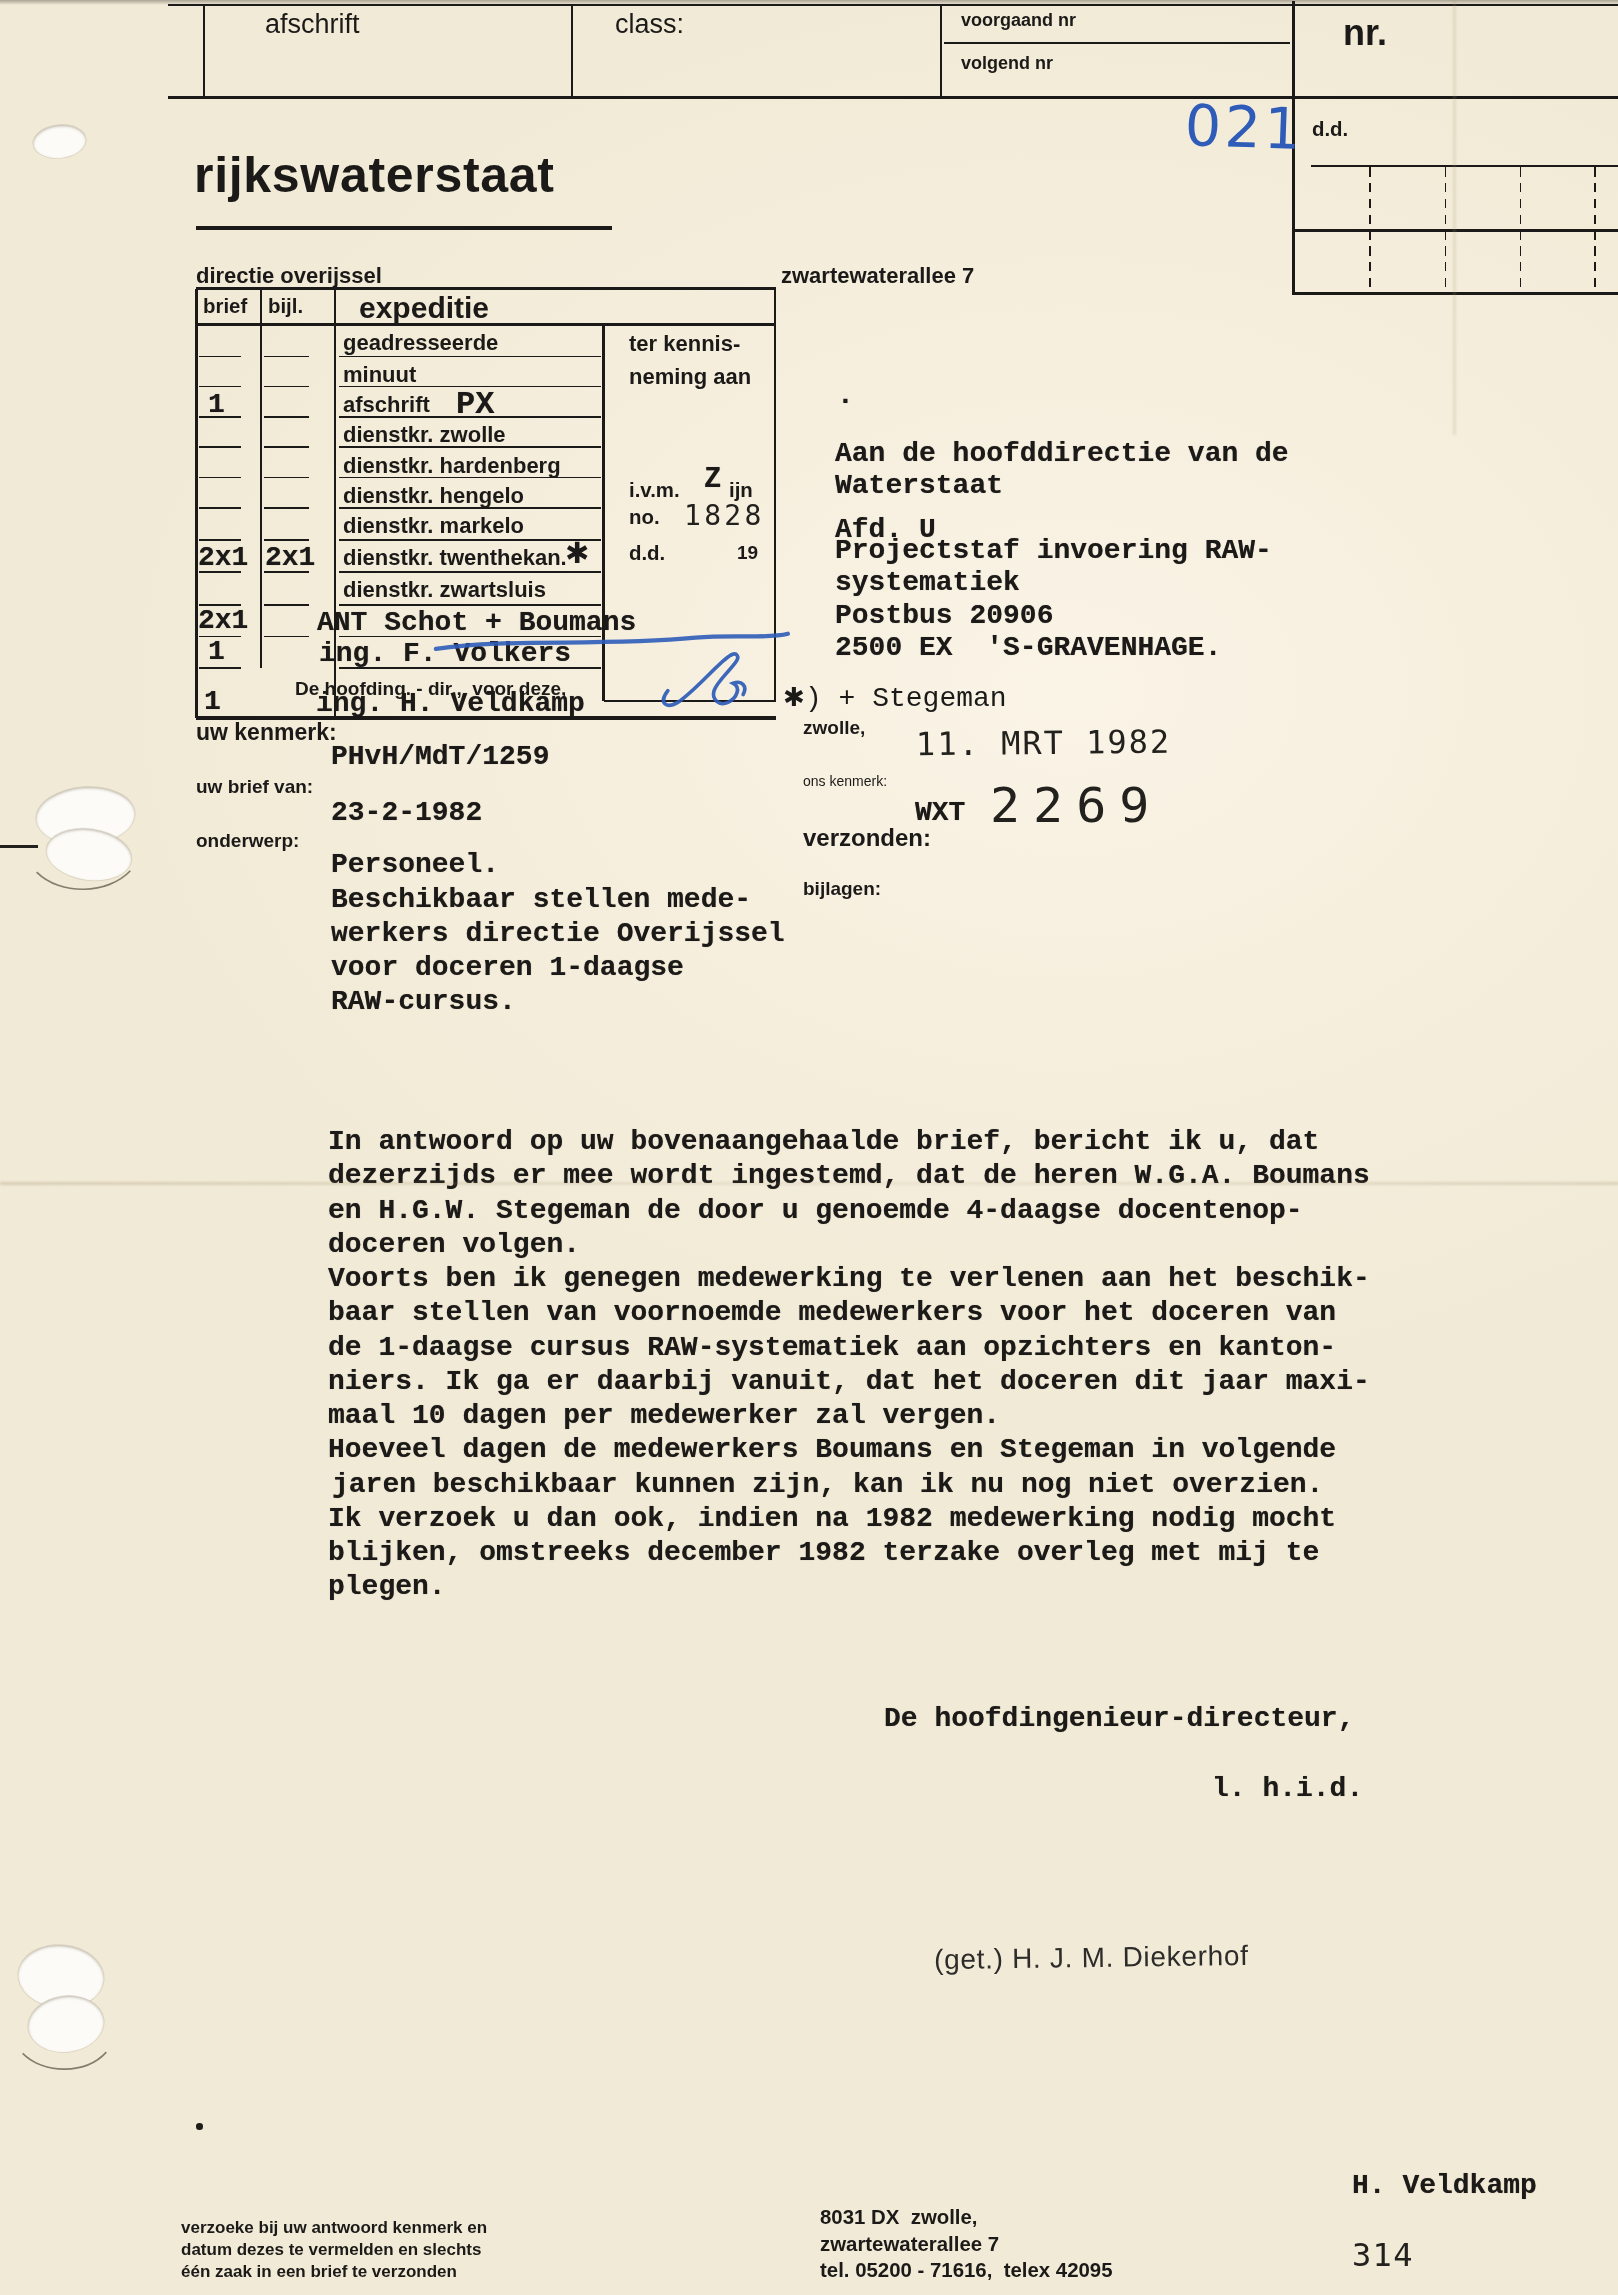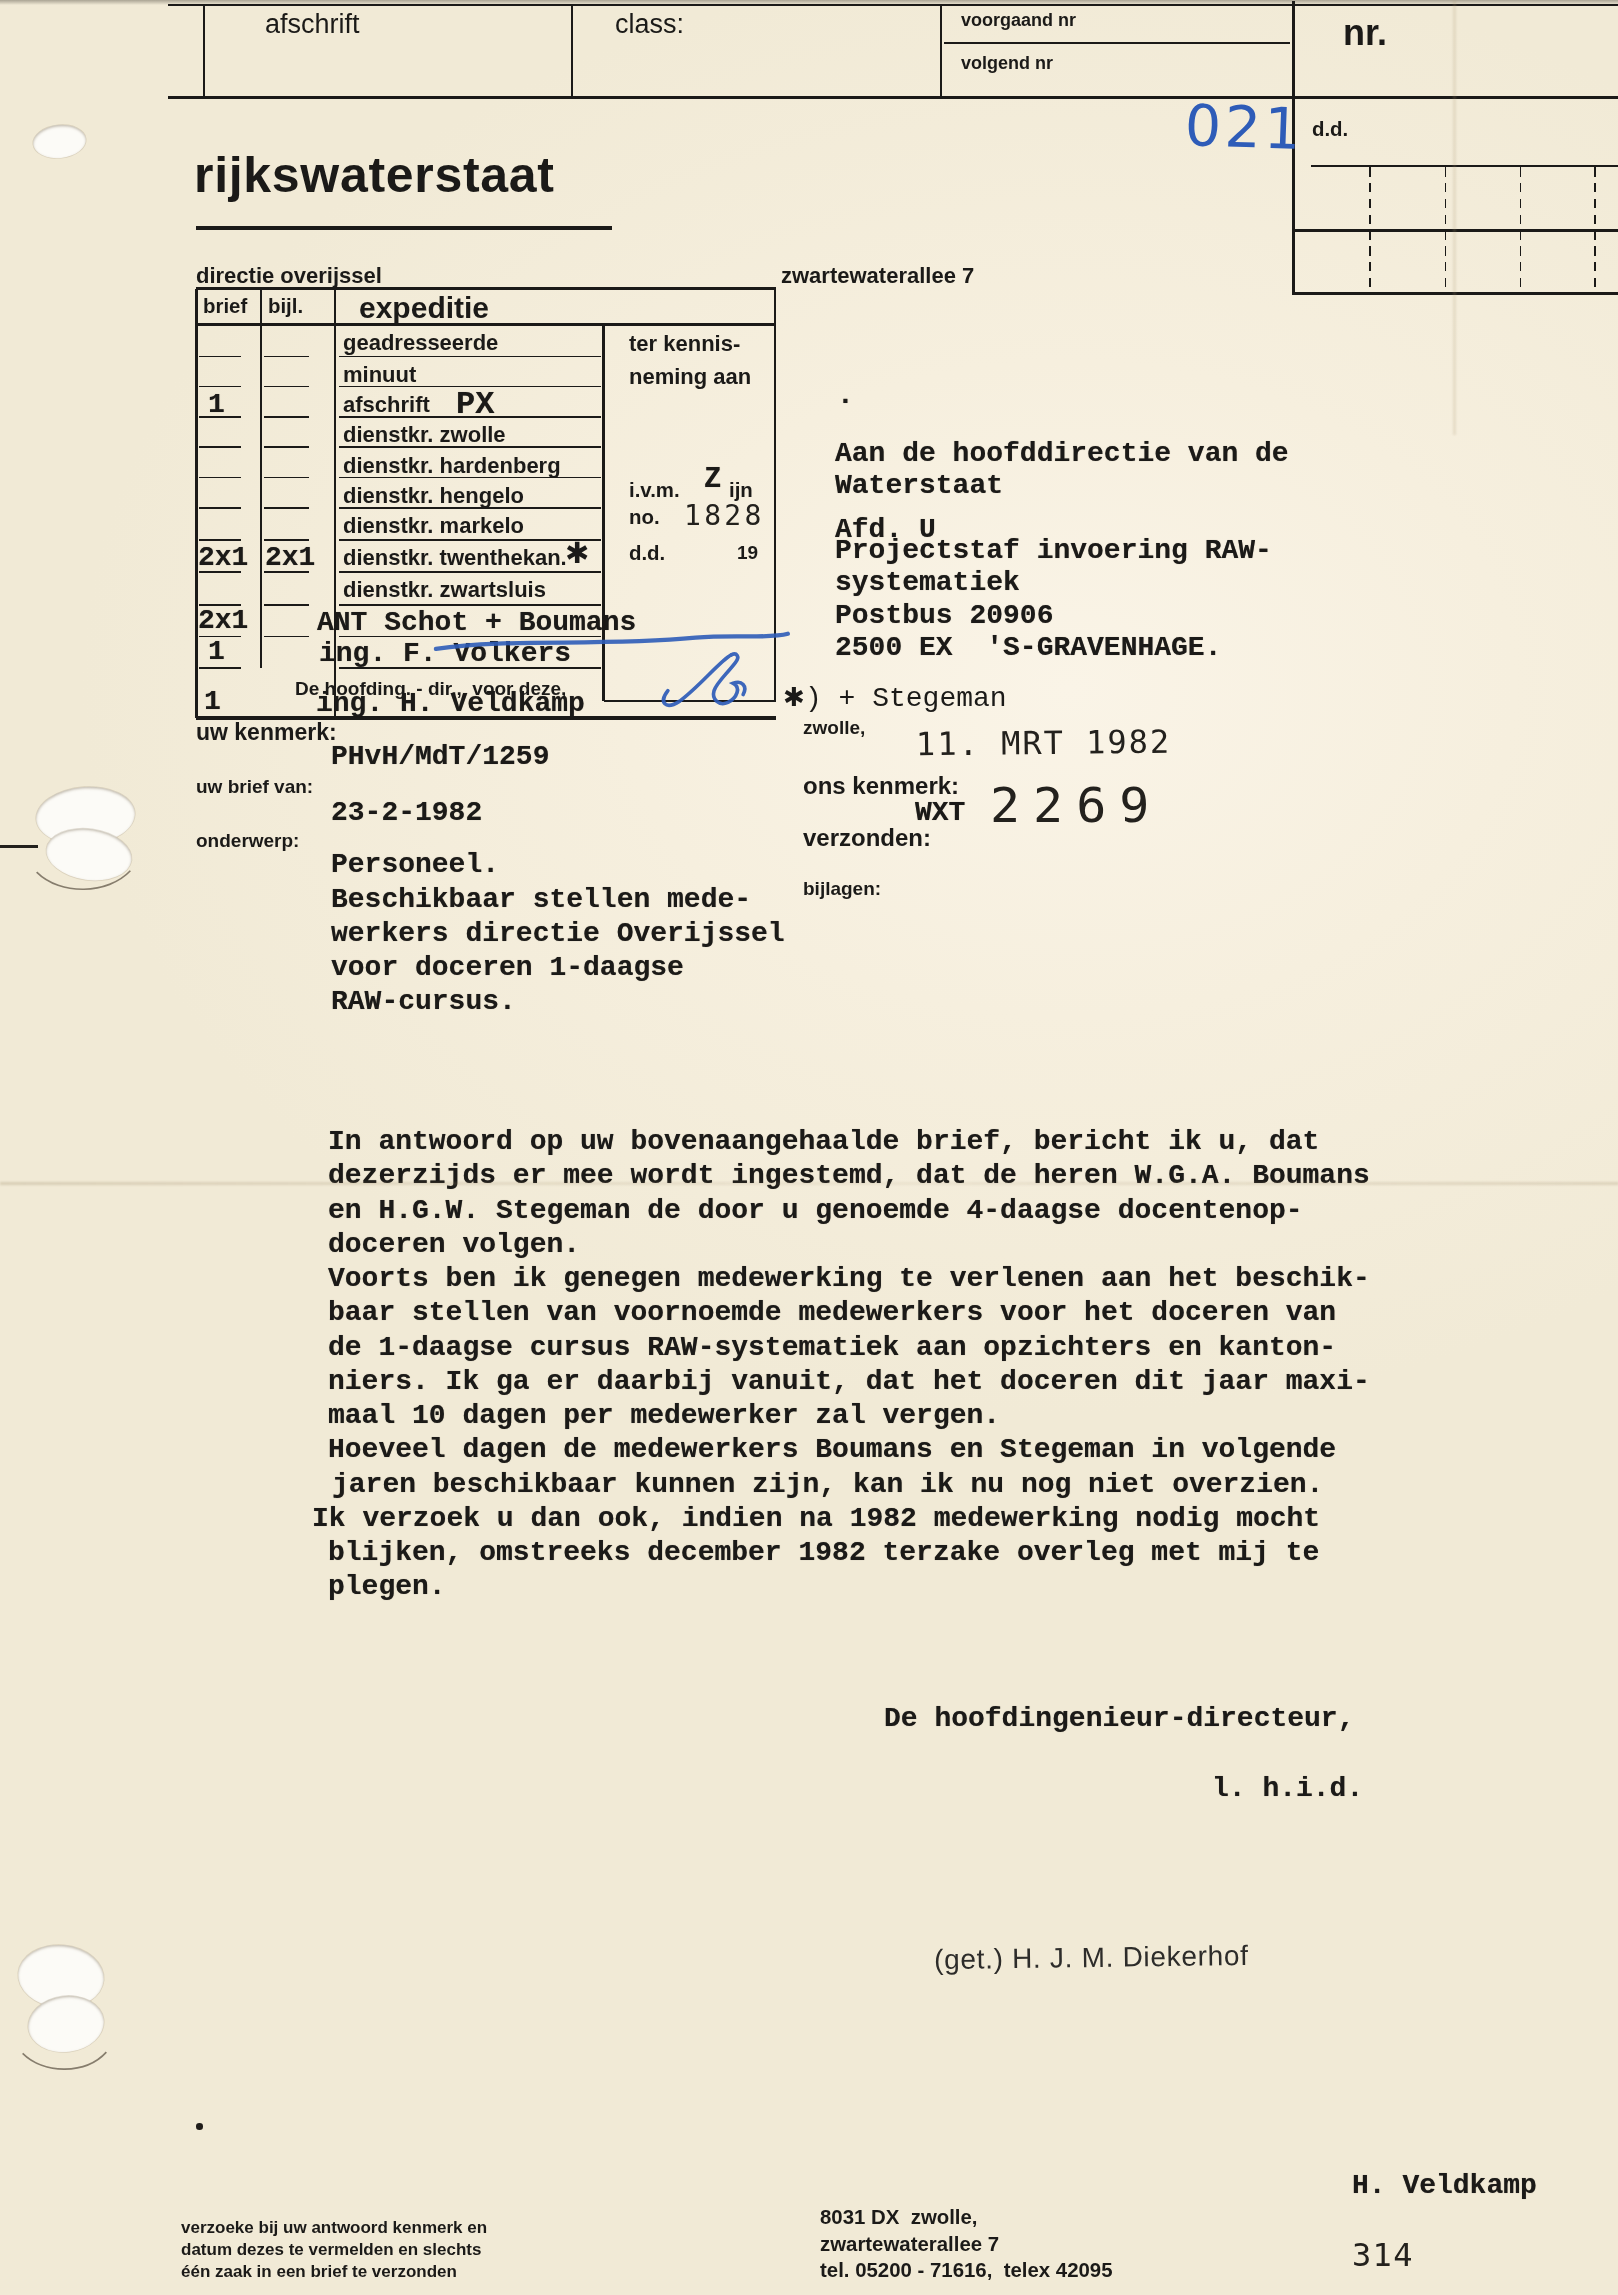--- a/index.html
+++ b/index.html
@@ -174,39 +174,39 @@
   <div>
     <div class="t mono" style="left:331px;top:851px;font-size:28px">Personeel.</div>
     <div class="t mono" style="left:331px;top:886px;font-size:28px">Beschikbaar stellen mede-</div>
     <div class="t mono" style="left:331px;top:920px;font-size:28px">werkers directie Overijssel</div>
     <div class="t mono" style="left:331px;top:954px;font-size:28px">voor doceren 1-daagse</div>
     <div class="t mono" style="left:331px;top:988px;font-size:28px">RAW-cursus.</div>
   </div>
 
   <div class="t sans" style="left:803px;top:718px;font-size:19px;font-weight:700">zwolle,</div>
   <div class="t stampf" style="left:916px;top:727px;font-size:32px;letter-spacing:2px;transform:rotate(-0.6deg)">11. MRT 1982</div>
-  <div class="t sans" style="left:803px;top:774px;font-size:24px;font-weight:700">ons kenmerk:</div>
+  <div class="t sans" style="left:803px;top:774px;font-size:14px;font-weight:400">ons kenmerk:</div>
   <div class="t mono" style="left:915px;top:799px;font-size:28px">WXT</div>
   <div class="t stampf" style="left:990px;top:781px;font-size:50px;letter-spacing:13px;transform:scaleY(0.95)">2269</div>
   <div class="t sans" style="left:803px;top:826px;font-size:24px;font-weight:700">verzonden:</div>
   <div class="t sans" style="left:803px;top:879px;font-size:19px;font-weight:700">bijlagen:</div>
 
   <div>
     <div class="t mono" style="left:328px;top:1128px;font-size:28px">In antwoord op uw bovenaangehaalde brief, bericht ik u, dat</div>
     <div class="t mono" style="left:328px;top:1162px;font-size:28px">dezerzijds er mee wordt ingestemd, dat de heren W.G.A. Boumans</div>
     <div class="t mono" style="left:328px;top:1197px;font-size:28px">en H.G.W. Stegeman de door u genoemde 4-daagse docentenop-</div>
     <div class="t mono" style="left:328px;top:1231px;font-size:28px">doceren volgen.</div>
     <div class="t mono" style="left:328px;top:1265px;font-size:28px">Voorts ben ik genegen medewerking te verlenen aan het beschik-</div>
     <div class="t mono" style="left:328px;top:1299px;font-size:28px">baar stellen van voornoemde medewerkers voor het doceren van</div>
     <div class="t mono" style="left:328px;top:1334px;font-size:28px">de 1-daagse cursus RAW-systematiek aan opzichters en kanton-</div>
     <div class="t mono" style="left:328px;top:1368px;font-size:28px">niers. Ik ga er daarbij vanuit, dat het doceren dit jaar maxi-</div>
     <div class="t mono" style="left:328px;top:1402px;font-size:28px">maal 10 dagen per medewerker zal vergen.</div>
     <div class="t mono" style="left:328px;top:1436px;font-size:28px">Hoeveel dagen de medewerkers Boumans en Stegeman in volgende</div>
     <div class="t mono" style="left:332px;top:1471px;font-size:28px">jaren beschikbaar kunnen zijn, kan ik nu nog niet overzien.</div>
-    <div class="t mono" style="left:312px;top:1505px;font-size:28px">Ik verzoek u dan ook, indien na 1982 medewerking nodig mocht</div>
+    <div class="t mono" style="left:328px;top:1505px;font-size:28px">Ik verzoek u dan ook, indien na 1982 medewerking nodig mocht</div>
     <div class="t mono" style="left:328px;top:1539px;font-size:28px">blijken, omstreeks december 1982 terzake overleg met mij te</div>
     <div class="t mono" style="left:328px;top:1573px;font-size:28px">plegen.</div>
   </div>
 
   <div class="t mono" style="left:884px;top:1705px;font-size:28px">De hoofdingenieur-directeur,</div>
   <div class="t mono" style="left:1212px;top:1775px;font-size:28px">l. h.i.d.</div>
   <div class="t sans" style="left:934px;top:1944px;font-size:28px;font-weight:400;color:#2d2c2a;letter-spacing:0.7px;transform:rotate(-0.8deg)">(get.) H. J. M. Diekerhof</div>
 
   <div>
     <div class="t sans" style="left:181px;top:2219px;font-size:17px;font-weight:700">verzoeke bij uw antwoord kenmerk en</div>

